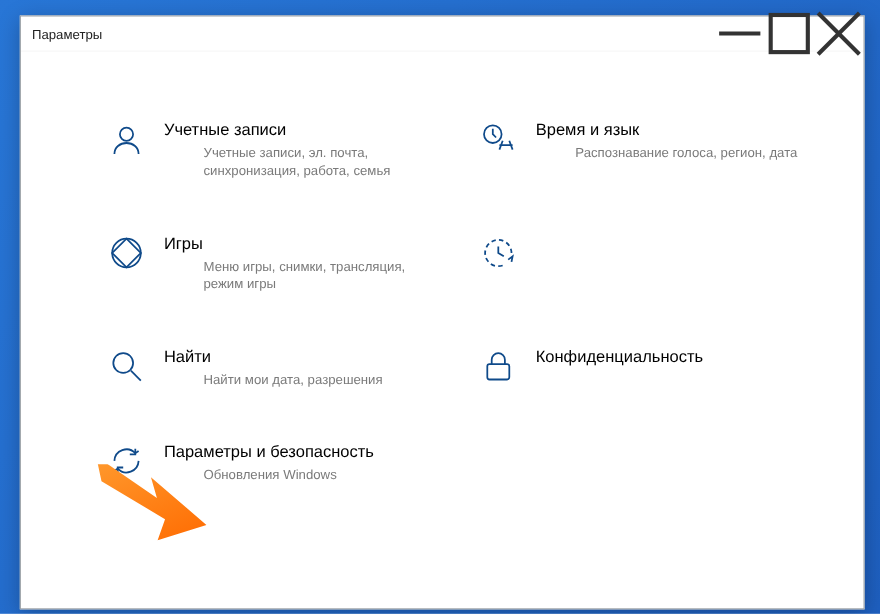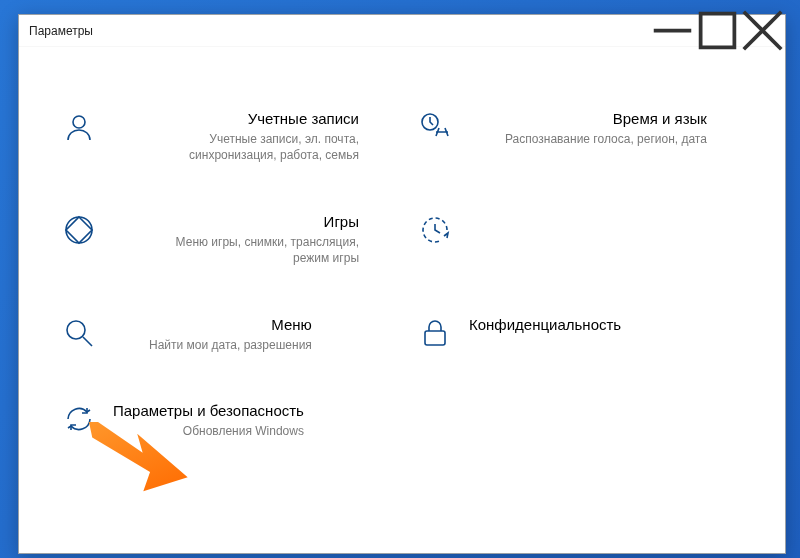--- a/index.html
+++ b/index.html
@@ -12,41 +12,41 @@
     position: relative;
     overflow: hidden;
   }
   .wnd {
     position: absolute;
     top: 14px; left: 18px;
     width: 768px; height: 540px;
     background: #fff;
     border: 1px solid #9aa0a6;
     box-shadow: 0 4px 18px rgba(0,0,0,.25);
-    display: flex; flex-direction: column; text-align: right;
+    display: flex; flex-direction: column;
   }
   .titlebar {
     height: 32px;
     display: flex; align-items: center;
     justify-content: space-between;
     padding: 0 0 0 10px;
     font-size: 12px;
     color: #222;
     border-bottom: 1px solid rgba(0,0,0,.03);
   }
   .controls { display: flex; height: 100%; }
   .ctrl {
     width: 45px; height: 100%;
     display: flex; align-items: center; justify-content: center;
     cursor: pointer;
   }
   .ctrl svg { stroke: #333; stroke-width: 1; fill: none; }
   .content {
     flex: 1;
-    padding: 62px 40px 20px 44px;
+    padding: 62px 40px 20px 80px;
     display: grid;
     grid-template-columns: 1fr 1fr;
     column-gap: 30px;
     row-gap: 48px;
     align-content: start;
   }
   .tile {
     display: flex;
     align-items: flex-start;
     cursor: pointer;
@@ -158,21 +158,21 @@
     </div>
 
     <div class="tile">
       <span class="ic">
         <svg viewBox="0 0 32 32">
             <circle cx="13" cy="13" r="9"></circle>
             <line x1="20" y1="20" x2="29" y2="29"></line>
           </svg>
       </span>
       <span class="txt">
-        <div class="t">Меню</div>
+        <div class="t">Найти</div>
         <div class="d">Найти мои дата, разрешения</div>
       </span>
     </div>
 
     <div class="tile">
       <span class="ic">
         <svg viewBox="0 0 32 32">
             <rect x="6" y="14" width="20" height="14" rx="2"></rect>
             <path d="M10 14v-4a6 6 0 0 1 12 0v4"></path>
           </svg>

